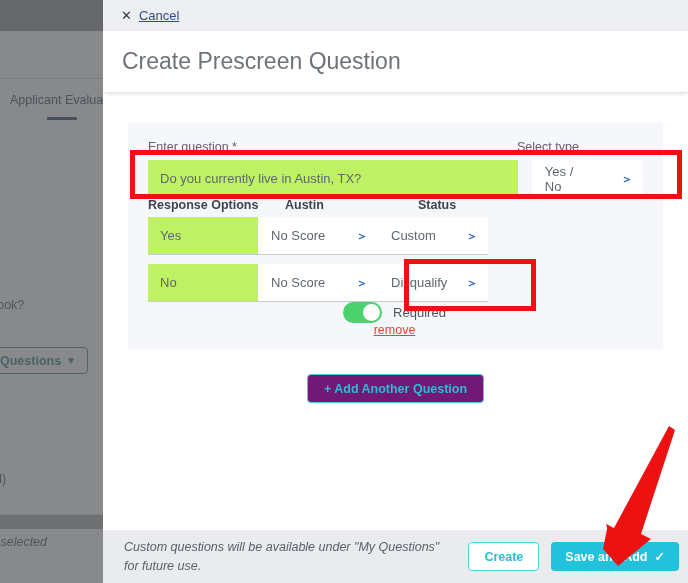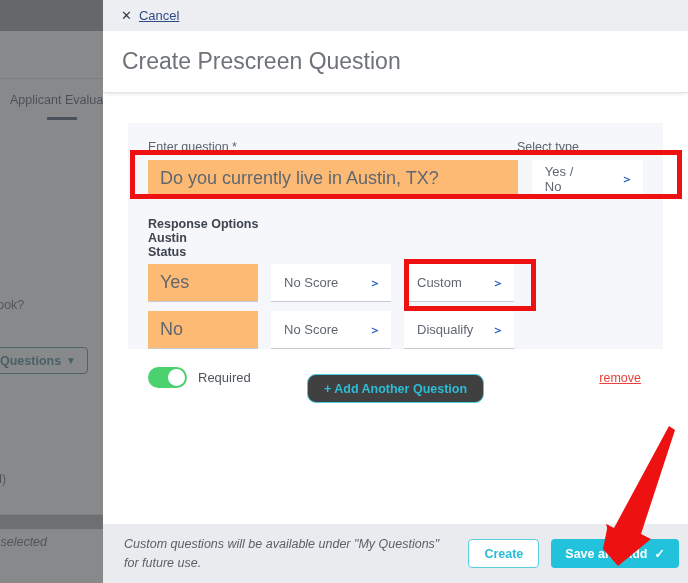--- a/index.html
+++ b/index.html
@@ -97,71 +97,71 @@
   }
   .lbl {
     font-size: 12.5px; color: #5d646e;
   }
   .lbl-bold { font-weight: bold; color: #3d444e; }
 
   .q-label-row { display: flex; justify-content: space-between; align-items: baseline; padding-right: 2px; }
 
   .field-row { display: flex; gap: 14px; margin-top: 6px; }
   .txt-field {
-    background: #fdba74; border-bottom: 1px solid #c6cad1;
+    background: #bef264; border-bottom: 1px solid #c6cad1;
     height: 38px; display: flex; align-items: center;
-    padding: 0 12px; font-size: 18px; color: #606771;
+    padding: 0 12px; font-size: 13px; color: #606771;
   }
   .q-input { width: 385px; }
   .sel-field {
     background: #ffffff; border-bottom: 1px solid #c6cad1;
     height: 38px; display: flex; align-items: center; justify-content: space-between;
     padding: 0 10px 0 13px; font-size: 13px; color: #606771; cursor: pointer;
   }
   .sel-type { width: 115px; gap: 40px; }
   .chev-blue { color: #2f62c4; font-size: 12px; font-weight: bold; line-height:1; }
 
-  .opts-head { display: flex; margin-top: 19px; flex-direction: column; }
+  .opts-head { display: flex; margin-top: 0; }
   .opts-head .lbl-bold:nth-child(1) { width: 137px; }
   .opts-head .lbl-bold:nth-child(2) { width: 133px; }
 
-  .opt-row { display: flex; gap: 13px; margin-top: 5px; text-align: center; }
+  .opt-row { display: flex; margin-top: 5px; text-align: center; }
   .opt-text { width: 110px; }
   .opt-score { width: 120px; }
   .opt-status { width: 110px; }
 
   .toggle-row {
     display: flex; align-items: center; justify-content: space-between;
-    margin-top: 18px; padding-right: 2px;
+    padding-right: 2px; flex-direction: column;
   }
   .toggle-left { display: flex; align-items: center; gap: 11px; }
   .switch {
     width: 39px; height: 21px; border-radius: 11px; background: #4bd16d;
     position: relative; cursor: pointer;
   }
   .switch .knob {
     position: absolute; right: 2px; top: 2px; width: 17px; height: 17px;
     border-radius: 50%; background: #ffffff;
   }
   .req-label { font-size: 13px; color: #4e545d; }
   .remove-link {
     font-size: 12.5px; color: #e8423f; text-decoration: underline; cursor: pointer;
   }
 
   .add-another-wrap { display: flex; justify-content: center; margin-top: 25px; }
   .add-another {
-    border: 1px solid #46cde2; border-radius: 9px; background: #404040;
+    border: 1px solid #46cde2; border-radius: 4px; background: #701a75;
     height: 29px; padding: 0 16px; display: flex; align-items: center;
     font-size: 12.5px; font-weight: bold; color: #2bbcd6; cursor: pointer;
     white-space: nowrap;
   }
 
   
   .modal-footer {
-    position: absolute; left: 0; bottom: 0; width: 585px; height: 59px;
+    position: absolute; left: 0; bottom: 0; width: 585px; height: 53px;
     background: #e9ebee; display: flex; align-items: center;
     padding: 0 9px 0 21px; gap: 12px;
   }
   .footer-note {
     font-size: 12.5px; color: #5c6069; font-style: italic; line-height: 1.45;
     flex: 1;
   }
   .btn-discard {
     border: 1px solid #56cfe1; border-radius: 4px; background: #fff;
     height: 29px; padding: 0 15px; display: flex; align-items: center;

